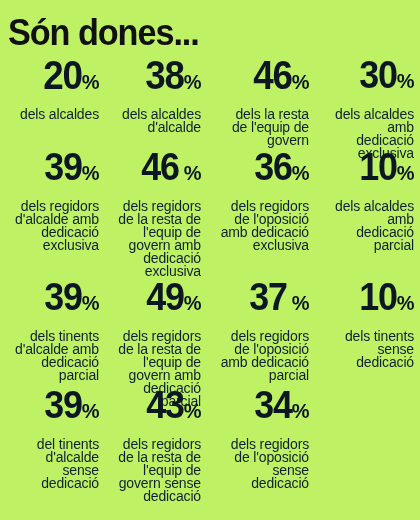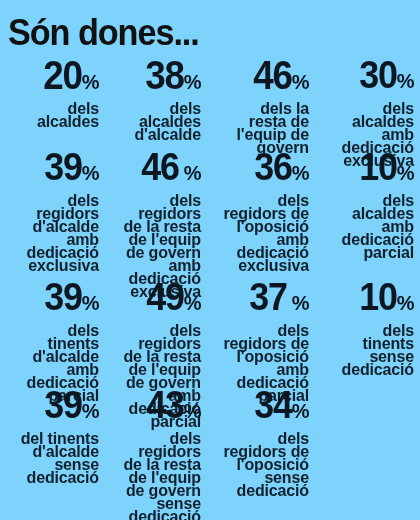--- a/index.html
+++ b/index.html
@@ -10,21 +10,21 @@
     width: 420px;
     height: 520px;
     background: #ffffff;
     font-family: "Liberation Sans", sans-serif;
     overflow: hidden;
   }
   #infographic {
     position: relative;
     width: 420px;
     height: 520px;
-    background: #7dd3fc;
+    background: #bef264;
   }
   .title {
     position: absolute;
     left: 8px;
     top: 14px;
     font-family: "Liberation Sans", sans-serif;
     font-weight: bold;
     font-size: 36px;
     line-height: 38px;
     letter-spacing: -1.1px;
@@ -71,27 +71,27 @@
     font-family: "Liberation Sans", sans-serif;
     font-weight: bold;
     font-size: 20px;
     letter-spacing: -0.5px;
     vertical-align: baseline;
     display: inline-block;
   }
   .pct.spaced { margin-left: 5px; }
   .desc {
     font-family: "Liberation Sans", sans-serif;
-    font-weight: bold;
-    font-size: 16px;
+    font-weight: normal;
+    font-size: 14px;
     line-height: 13px;
     color: #10202c;
     letter-spacing: -0.15px;
     text-align: right;
-    margin-top: 10px;
+    margin-top: 16px;
   }
   
   .cell.r1 .num { font-size: 40px; }
 </style>
 </head>
 <body>
 
 <div id="infographic">
 
   <div class="title">Són dones...</div>

